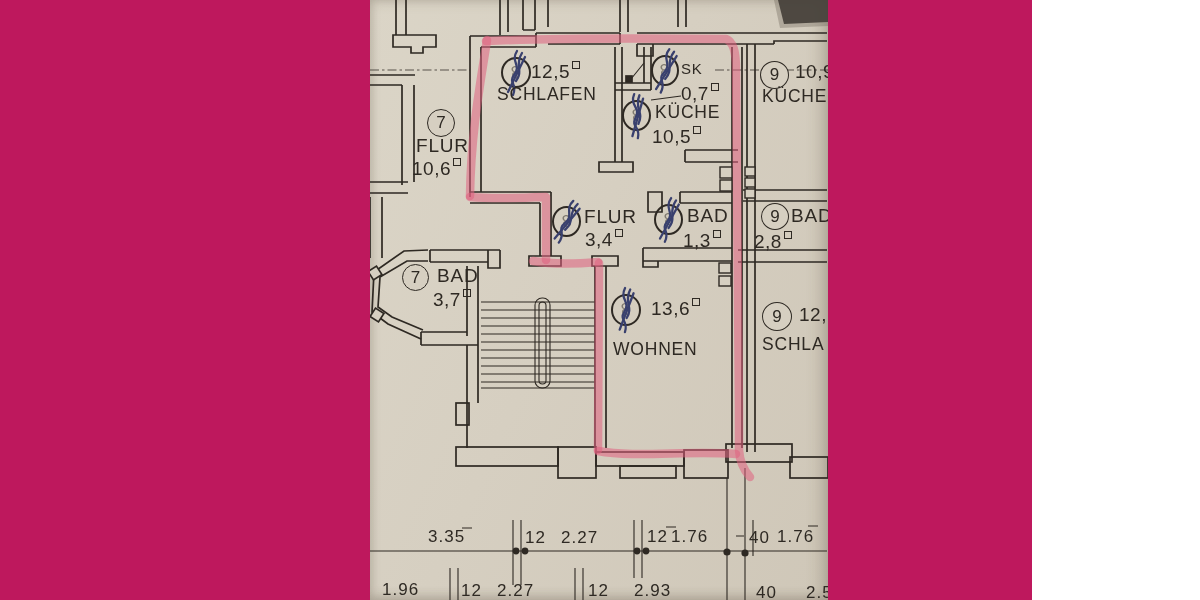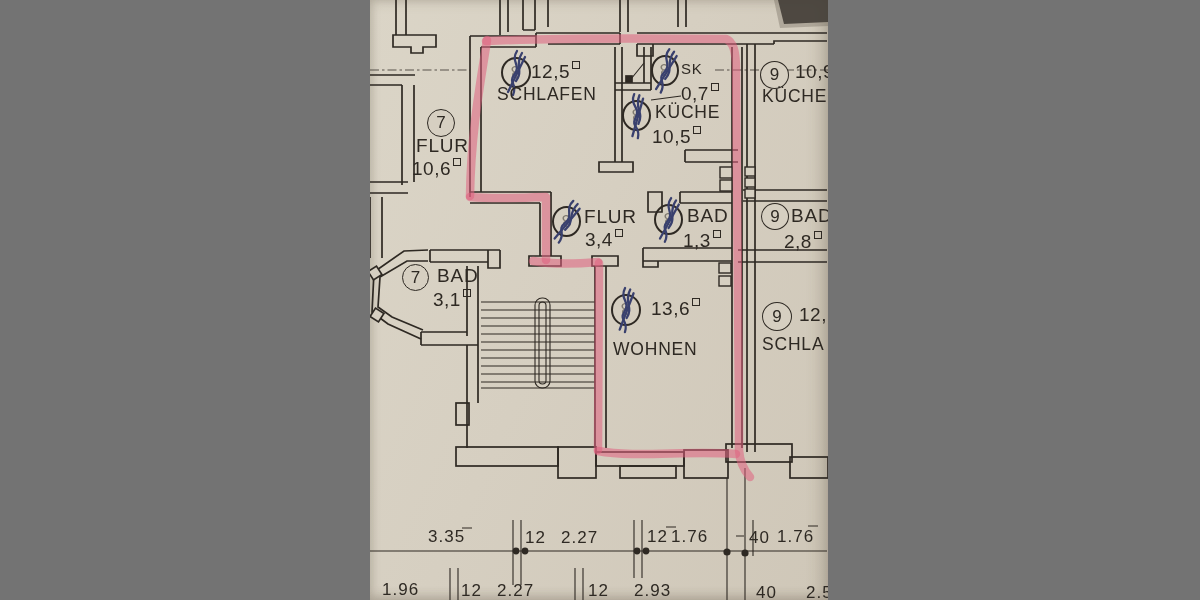--- a/index.html
+++ b/index.html
@@ -1,16 +1,16 @@
 <!DOCTYPE html>
 <html><head>
 <meta charset="utf-8">
 <style>
   html,body{margin:0;padding:0;background:#ffffff;}
-  .stage{position:relative;width:1200px;height:600px;background:#737373;overflow:hidden;
+  .stage{position:relative;width:1032px;height:600px;background:#be185d;overflow:hidden;
          font-family:"Liberation Sans", sans-serif;text-align:right;}
   .photo{position:absolute;left:370px;top:0;width:458px;height:600px;overflow:hidden;
          background:linear-gradient(115deg,#dbd5c7 0%,#d6cfc1 45%,#cfc7b8 100%);
          box-shadow:inset -8px 0 14px rgba(95,85,70,.22), inset 0 -5px 10px rgba(95,85,70,.12), inset 3px 0 8px rgba(95,85,70,.15);}
   .photo svg.lines{position:absolute;left:0;top:0;}
   .lbl{position:absolute;color:#2e2923;white-space:nowrap;line-height:1;}
   .num{font-size:19px;letter-spacing:.5px;}
   .nm{font-size:17.5px;letter-spacing:.8px;}
   .dim{font-size:17px;letter-spacing:1px;}
   .sq{display:inline-block;width:6px;height:6px;border:1.4px solid #2e2923;margin-left:2px;vertical-align:9px;}
@@ -203,33 +203,33 @@
     <div class="circ plain" style="left:57px;top:109px;width:28px;height:28px">
       <span>7</span>
     </div>
     <div class="lbl nm" style="left:46px;top:136px;font-size:19px">FLUR</div>
     <div class="lbl num" style="left:42px;top:158px"><span>10,6</span><span class="sq"></span></div>
 
     <div class="circ plain" style="left:32px;top:264px;width:27px;height:27px">
       <span>7</span>
     </div>
     <div class="lbl nm" style="left:67px;top:266px;font-size:19px">BAD</div>
-    <div class="lbl num" style="left:63px;top:289px"><span>3,1</span><span class="sq"></span></div>
+    <div class="lbl num" style="left:63px;top:289px"><span>3,7</span><span class="sq"></span></div>
 
     <div class="circ plain" style="left:390px;top:61px;width:29px;height:28px">
       <span>9</span>
     </div>
     <div class="lbl num" style="left:425px;top:62px"><span>10,9</span></div>
     <div class="lbl nm" style="left:392px;top:88px">KÜCHE</div>
 
     <div class="circ plain" style="left:391px;top:203px;width:28px;height:27px">
       <span>9</span>
     </div>
     <div class="lbl nm" style="left:421px;top:206px;font-size:19px">BAD</div>
-    <div class="lbl num" style="left:414px;top:231px"><span>2,8</span><span class="sq"></span></div>
+    <div class="lbl num" style="left:384px;top:231px"><span>2,8</span><span class="sq"></span></div>
 
     <div class="circ plain" style="left:392px;top:302px;width:30px;height:29px">
       <span>9</span>
     </div>
     <div class="lbl num" style="left:429px;top:305px"><span>12,</span></div>
     <div class="lbl nm" style="left:392px;top:336px">SCHLA</div>
 
     <div class="lbl dim" style="left:58px;top:528px">3.35</div>
     <div class="lbl dim" style="left:155px;top:529px">12</div>
     <div class="lbl dim" style="left:191px;top:529px">2.27</div>

